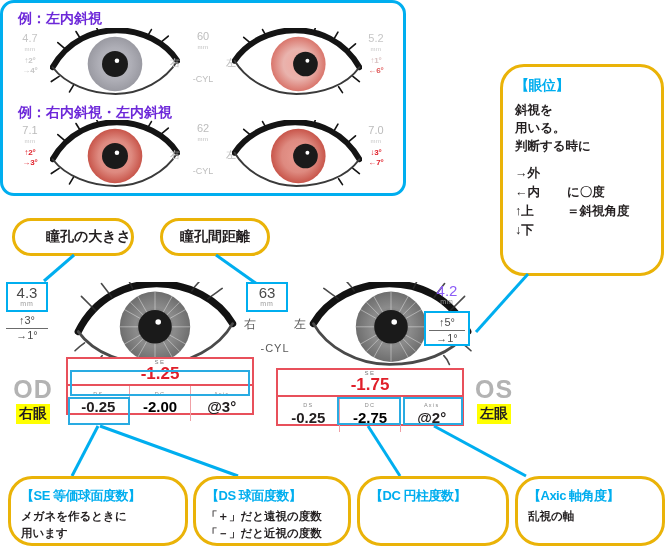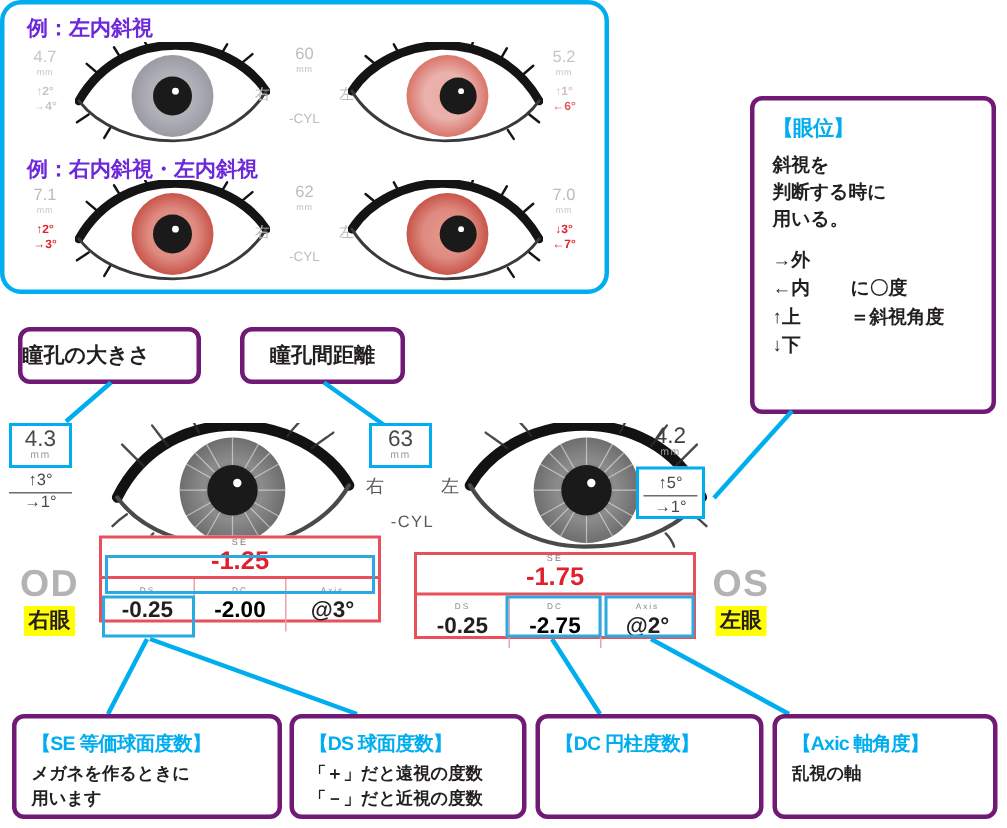--- a/index.html
+++ b/index.html
@@ -6,22 +6,22 @@
   html,body { background:#ffffff; }
   body {
     width:671px; height:552px; position:relative; overflow:hidden;
     font-family:"Liberation Sans","DejaVu Sans",sans-serif;
     color:#231f20;
   }
   .abs { position:absolute; }
 
   
   .bubble {
-    border:3px solid #701a75;
-    border-radius:8px;
+    border:3px solid #eab308;
+    border-radius:24px;
     background:#ffffff;
     position:absolute;
   }
   .bubble-title {
     color:#00aeef; font-weight:bold; letter-spacing:-0.5px;
   }
   .bubble-body { color:#231f20; font-weight:bold; }
 
   
   #example-panel {
@@ -233,22 +233,22 @@
     <div class="num-mm">mm</div>
     <div class="num-ang" style="margin-top:3px; color:#e0202a;">↓3°</div>
     <div class="num-ang" style="color:#e0202a;">←7°</div>
   </div>
 </div>
 
 <div class="bubble" id="eye-position-callout" style="left:500px; top:64px; width:164px; height:212px; padding:10px 12px;">
   <div class="bubble-title" style="font-size:14px; margin-bottom:6px;">【眼位】</div>
   <div class="bubble-body" style="font-size:12.5px; line-height:1.45;">
     <div>斜視を</div>
+    <div>用いる。</div>
     <div>判断する時に</div>
-    <div>用いる。</div>
   </div>
   <div style="margin-top:9px; font-size:12.5px; font-weight:bold; line-height:1.5;">
     <div style="display:flex;">
       <span style="width:52px;">→外</span>
       <span></span>
     </div>
     <div style="display:flex;">
       <span style="width:52px;">←内</span>
       <span>に〇度</span>
     </div>
@@ -260,21 +260,21 @@
       <span style="width:52px;">↓下</span>
       <span></span>
     </div>
   </div>
 </div>
 
 <svg class="abs" style="left:470px; top:270px;" width="60" height="75">
   <line x1="58" y1="4" x2="6" y2="62" stroke="#00aeef" stroke-width="3"></line>
 </svg>
 
-<div class="bubble" id="pupil-size-callout" style="left:12px; top:218px; width:122px; height:38px; display:flex; align-items:center; justify-content:flex-start;">
+<div class="bubble" id="pupil-size-callout" style="left:12px; top:218px; width:122px; height:38px; display:flex; align-items:center; justify-content:flex-end;">
   <span class="bubble-body" style="font-size:14px;">瞳孔の大きさ</span>
 </div>
 <svg class="abs" style="left:24px; top:253px;" width="60" height="30">
   <line x1="50" y1="2" x2="20" y2="28" stroke="#00aeef" stroke-width="3"></line>
 </svg>
 
 <div class="bubble" id="pupil-distance-callout" style="left:160px; top:218px; width:110px; height:38px; display:flex; align-items:center; justify-content:center;">
   <span class="bubble-body" style="font-size:14px;">瞳孔間距離</span>
 </div>
 <svg class="abs" style="left:212px; top:253px;" width="60" height="40">
@@ -350,21 +350,21 @@
   <div class="mval">63</div>
   <div class="munit">mm</div>
 </div>
 <div class="abs" style="left:244px; top:316px; width:62px; display:flex; justify-content:space-between; font-size:12px; color:#5a5a5a;">
   <span>右</span>
   <span>左</span>
 </div>
 <div class="cyl" style="left:244px; top:342px; width:62px; text-align:center;">-CYL</div>
 
 <div class="abs" style="left:424px; top:283px; width:46px; text-align:center;">
-  <div class="mval" style="color:#404040;">4.2</div>
+  <div class="mval" style="color:#8b5cf6;">4.2</div>
   <div class="munit">mm</div>
 </div>
 <div class="mbox" style="left:424px; top:311px; width:46px; height:35px; padding:2px 3px;">
   <div style="border-bottom:1px solid #6b6b6b; font-size:11px; color:#4a4a4a; line-height:1.35;">↑5°</div>
   <div style="font-size:11px; color:#4a4a4a; line-height:1.35;">→1°</div>
 </div>
 
 <div class="odos" style="left:2px; top:377px; width:62px;">
   <div class="en">OD</div>
   <div class="jp">右眼</div>

